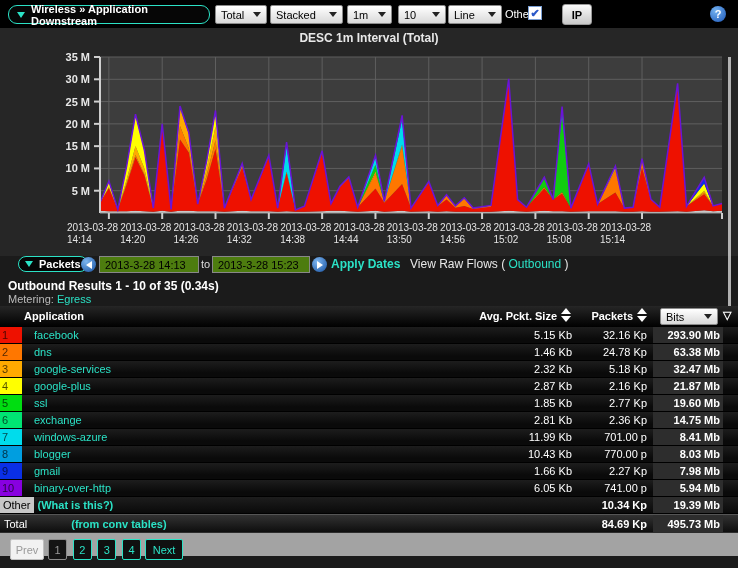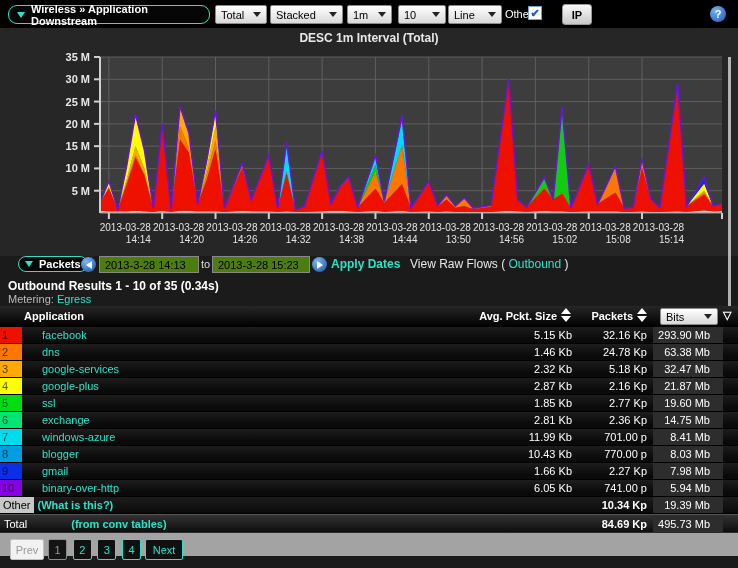--- a/index.html
+++ b/index.html
@@ -27,21 +27,21 @@
   #ip-button{position:absolute;left:562px;top:4px;width:30px;height:21px;background:linear-gradient(#fafafa,#c8c8c8);
     border:1px solid #999;border-radius:3px;color:#000;font-weight:bold;display:flex;align-items:center;justify-content:center;cursor:pointer}
   #help-icon{position:absolute;left:710px;top:6px;width:16px;height:16px;border-radius:50%;
     background:radial-gradient(circle at 35% 30%,#74b2f0,#1b56b8);color:#fff;font-weight:bold;font-size:11px;
     display:flex;align-items:center;justify-content:center;cursor:pointer}
 
   
   #chart-bg{position:absolute;left:0;top:28px;width:738px;height:228px;background:#262626}
   #chart-title{position:absolute;left:0;top:31px;width:738px;text-align:center;font-size:12px;font-weight:bold;color:#e8e8e8}
   #chart-svg{position:absolute;left:0;top:45px}
-  #xlabels .xlab{position:absolute;top:222px;width:84px;margin-left:-42px;text-align:right;
+  #xlabels .xlab{position:absolute;top:222px;width:84px;margin-left:-42px;text-align:left;
     font-size:10px;line-height:12px;color:#e4e4e4}
   #right-line{position:absolute;left:728px;top:57px;width:3px;height:475px;background:#d6d6d6;opacity:.8}
 
   
   #controls{position:absolute;left:0;top:256px;width:738px;height:22px}
   #custom-box{left:18px;top:0;height:16px;padding:0 6px;font-size:11px}
   .nav-circle{position:absolute;top:1px;width:15px;height:15px;border-radius:50%;cursor:pointer;
     background:radial-gradient(circle at 35% 30%,#7db6f0,#17509f);display:flex;align-items:center;justify-content:center}
   #prev-date{left:81px}
   #next-date{left:312px}
@@ -73,25 +73,25 @@
   .tri-up{width:0;height:0;border-left:5px solid transparent;border-right:5px solid transparent;border-bottom:6px solid #fff;margin-bottom:2px}
   .tri-dn{width:0;height:0;border-left:5px solid transparent;border-right:5px solid transparent;border-top:6px solid #fff}
   #bits-select{position:absolute;left:660px;top:2px;width:58px;height:17px;font-weight:normal}
   #filter-icon{position:absolute;left:723px;top:3px;color:#fff;font-size:11px;cursor:pointer}
 
   #rows{position:absolute;left:0;top:327px;width:738px}
   .trow{position:relative;height:17px;background:linear-gradient(180deg,#1d1d1d 0%,#0a0a0a 75%);
     border-bottom:1px solid #000;display:flex;align-items:center}
   .badge{width:22px;height:100%;display:flex;align-items:center;padding-left:2px;
     color:rgba(0,0,0,.68);font-size:11px;flex:none}
-  .app-name{color:#2be2c6;margin-left:20px;cursor:pointer}
+  .app-name{color:#2be2c6;margin-left:12px;cursor:pointer}
   .cv{position:absolute;top:0;height:100%;display:flex;align-items:center;justify-content:flex-end;color:#fff}
   .cell-avg{left:460px;width:112px}
   .cell-pk{left:575px;width:72px}
-  .cell-bits{left:653px;width:70px;background:#2d2d2d;font-weight:normal;padding-right:13px}
+  .cell-bits{left:653px;width:70px;background:#2d2d2d;font-weight:bold;padding-right:3px}
 
   #other-row{position:absolute;left:0;top:497px;width:738px;height:17px;background:linear-gradient(180deg,#1d1d1d,#0a0a0a);
     border-bottom:1px solid #000;display:flex;align-items:center}
   #other-badge{height:100%;background:#c8c8c8;color:#000;display:flex;align-items:center;padding:0 3px;flex:none}
   #total-row{position:absolute;left:0;top:514px;width:738px;height:18px;background:linear-gradient(180deg,#323232,#0e0e0e);
     border-top:1px solid #555;display:flex;align-items:center}
   #total-label{margin-left:4px;color:#fff}
   .row-link{color:#2be2c6;font-weight:bold;margin-left:6px;cursor:pointer}
   #total-row .row-link{margin-left:44px}
   .cvb{font-weight:bold}

